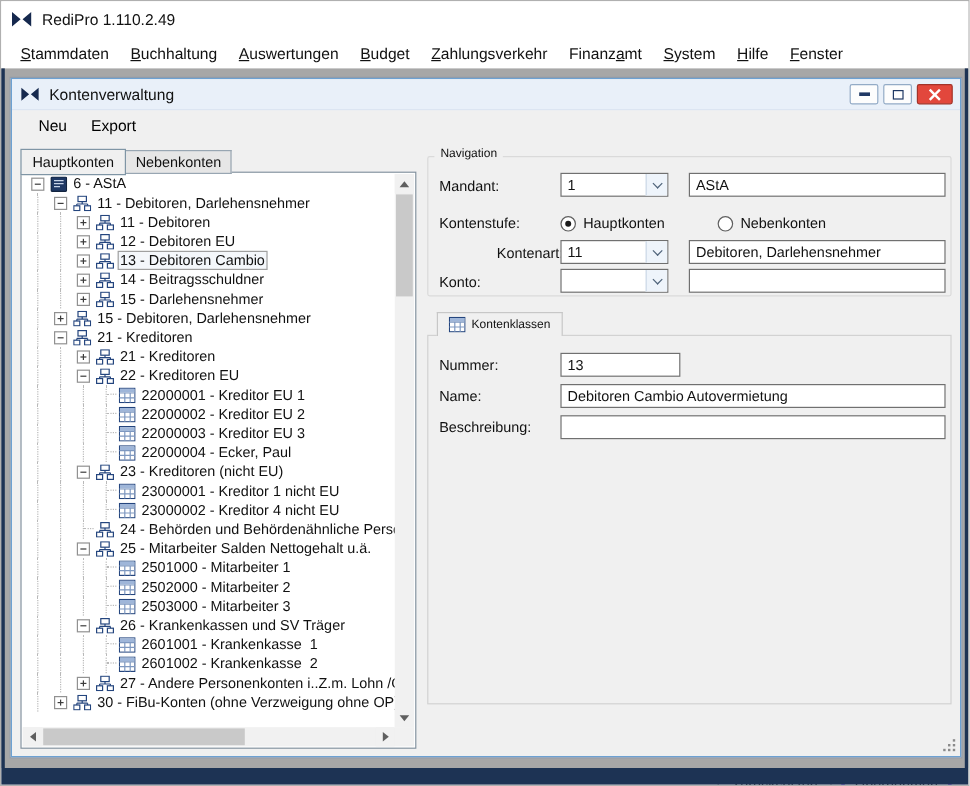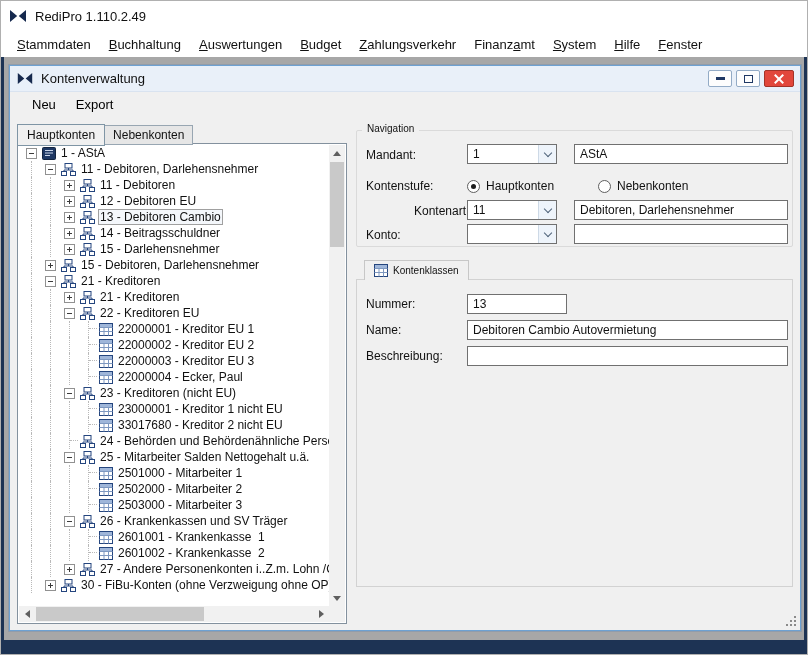--- a/index.html
+++ b/index.html
@@ -168,21 +168,21 @@
               <div class="tree-row">
                 <span class="exp-cell">
                   <span class="exp "></span>
                 </span>
                 <span class="ticon">
                   <svg width="14" height="13" viewBox="0 0 14 13">
                     <rect x="0.5" y="0.5" width="13" height="12" rx="1" fill="#1f3864" stroke="#13243f"></rect>
                     <path d="M3 3.5h8M3 6h8M3 8.5h5" stroke="#c8d4e8" fill="none"></path>
                   </svg>
                 </span>
-                <span class="tlabel">1 - AStA</span>
+                <span class="tlabel">6 - AStA</span>
               </div>
               <div class="tree-row">
                 <span class="guide"></span>
                 <span class="exp-cell">
                   <span class="exp "></span>
                 </span>
                 <span class="ticon">
                   <svg width="15" height="13" viewBox="0 0 15 13">
                     <rect x="4" y="0.5" width="7" height="4.5" fill="#fefefe" stroke="#24457e"></rect>
                     <path d="M7.5 5v2M3 7h9M3 7v1.5M12 7v1.5" stroke="#24457e" fill="none"></path>
@@ -425,21 +425,21 @@
                 <span class="guide"></span>
                 <span class="guide"></span>
                 <span class="guide stub"></span>
                 <span class="ticon">
                   <svg width="14" height="13" viewBox="0 0 14 13">
                     <rect x="0.5" y="0.5" width="13" height="12" fill="#fff" stroke="#24457e"></rect>
                     <rect x="1" y="1" width="12" height="3" fill="#9fb6d9"></rect>
                     <path d="M0.5 4.5h13M0.5 8.5h13M5 4.5v8M9.5 4.5v8" stroke="#7e98c0" fill="none"></path>
                   </svg>
                 </span>
-                <span class="tlabel">33017680 - Kreditor 2 nicht EU</span>
+                <span class="tlabel">23000002 - Kreditor 4 nicht EU</span>
               </div>
               <div class="tree-row">
                 <span class="guide"></span>
                 <span class="guide"></span>
                 <span class="guide stub"></span>
                 <span class="ticon">
                   <svg width="15" height="13" viewBox="0 0 15 13">
                     <rect x="4" y="0.5" width="7" height="4.5" fill="#fefefe" stroke="#24457e"></rect>
                     <path d="M7.5 5v2M3 7h9M3 7v1.5M12 7v1.5" stroke="#24457e" fill="none"></path>
                     <rect x="0.5" y="8.5" width="5" height="4" fill="#fefefe" stroke="#24457e"></rect>

